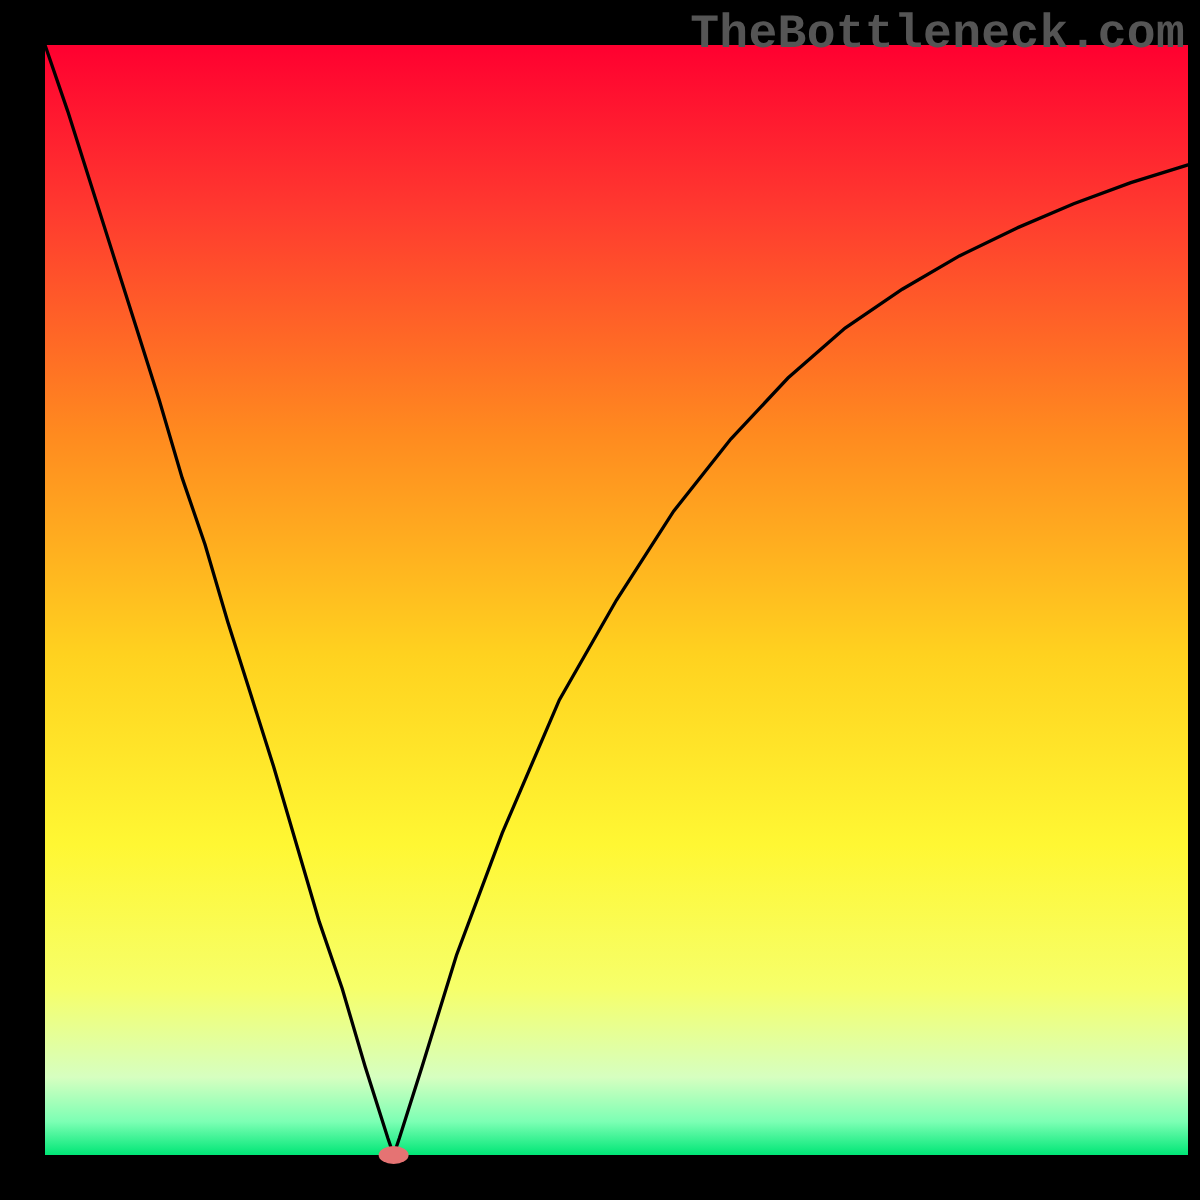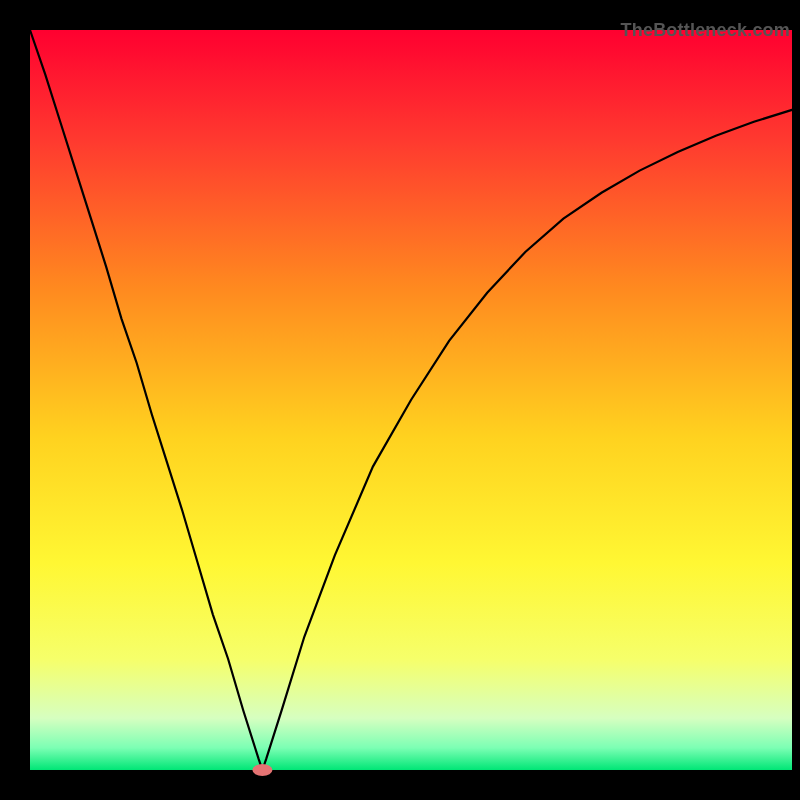--- a/index.html
+++ b/index.html
@@ -13,27 +13,26 @@
   .frame {
     position: relative;
     width: 800px;
     height: 800px;
     background: #000;
   }
   .watermark {
     position: absolute;
     top: 4px;
     right: 10px;
-    font-family: Liberation Sans, sans-serif;
-    font-size: 18px;
+    font-family: Liberation Mono, monospace;
+    font-size: 32px;
     font-weight: 600;
     color: #555;
     letter-spacing: 0.2px;
     user-select: none;
-    margin-top: 16px;
   }
   svg {
     display: block;
   }
 </style>
 </head>
 <body>
 <div class="frame">
 
 <div class="watermark">TheBottleneck.com</div>

